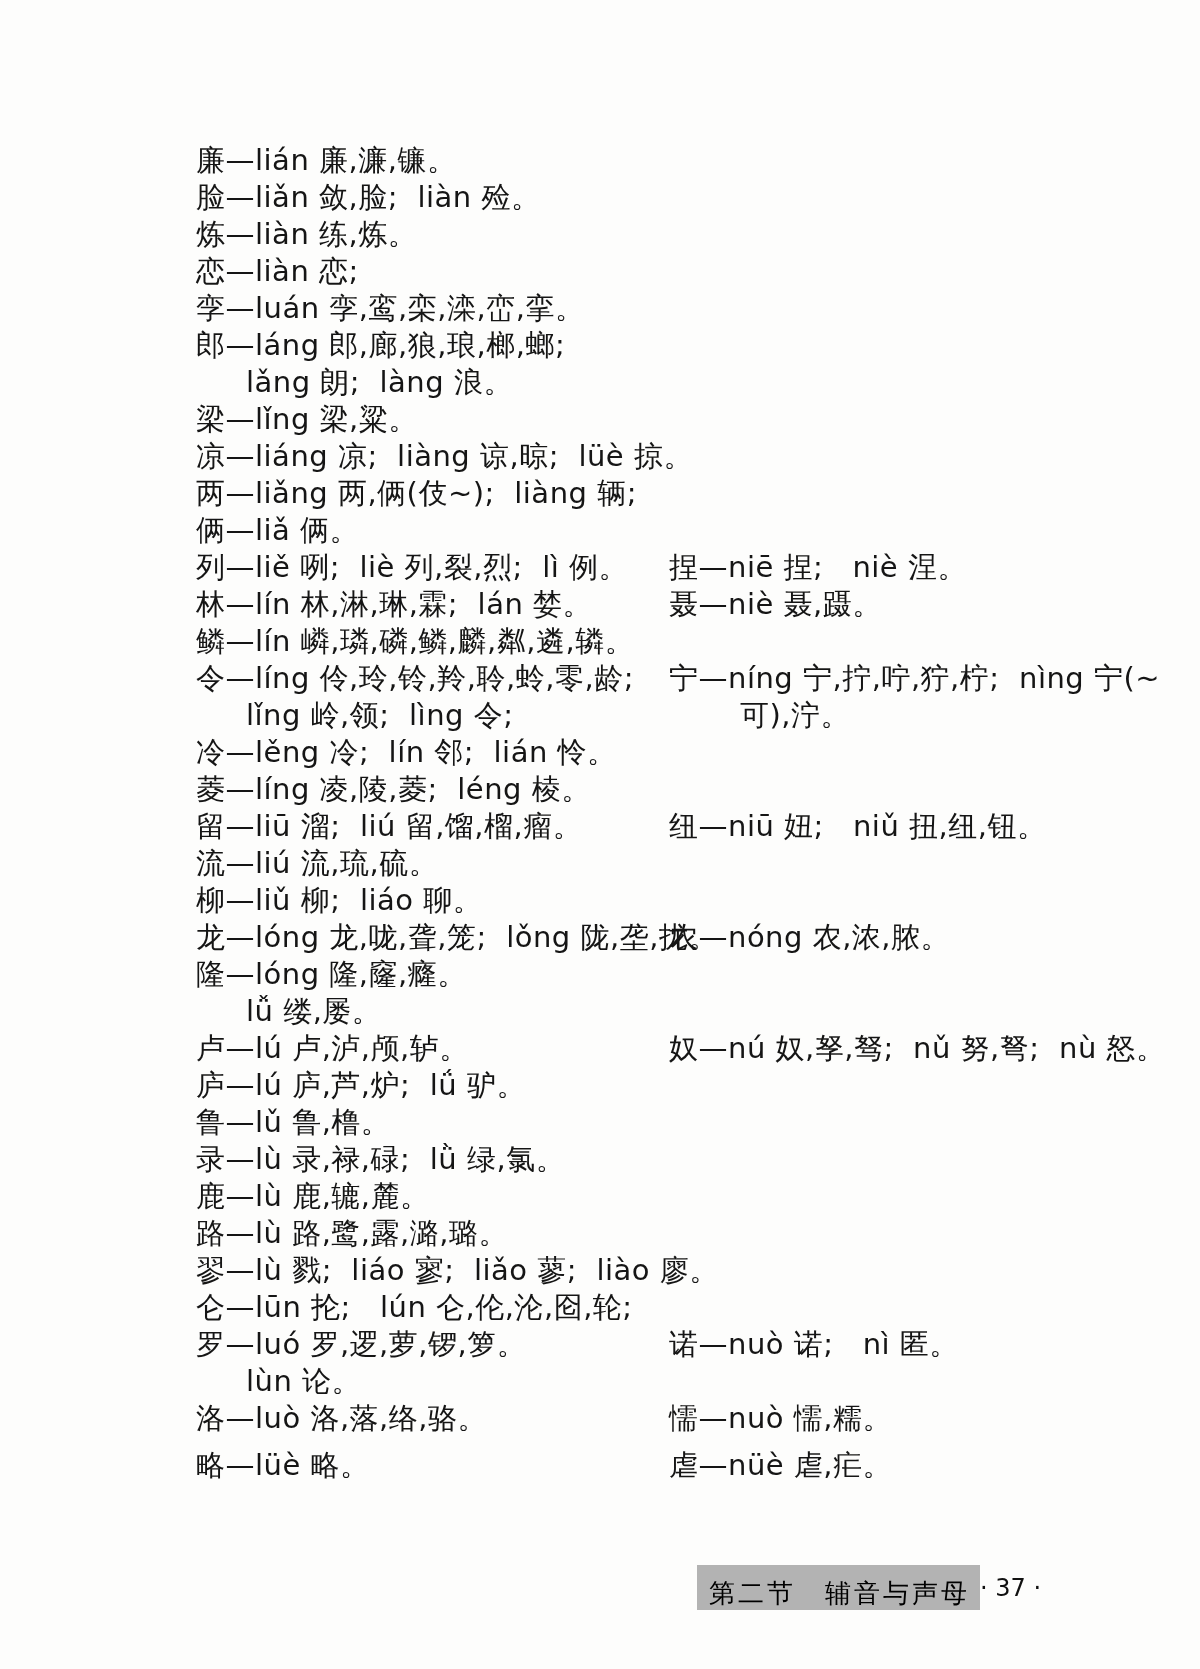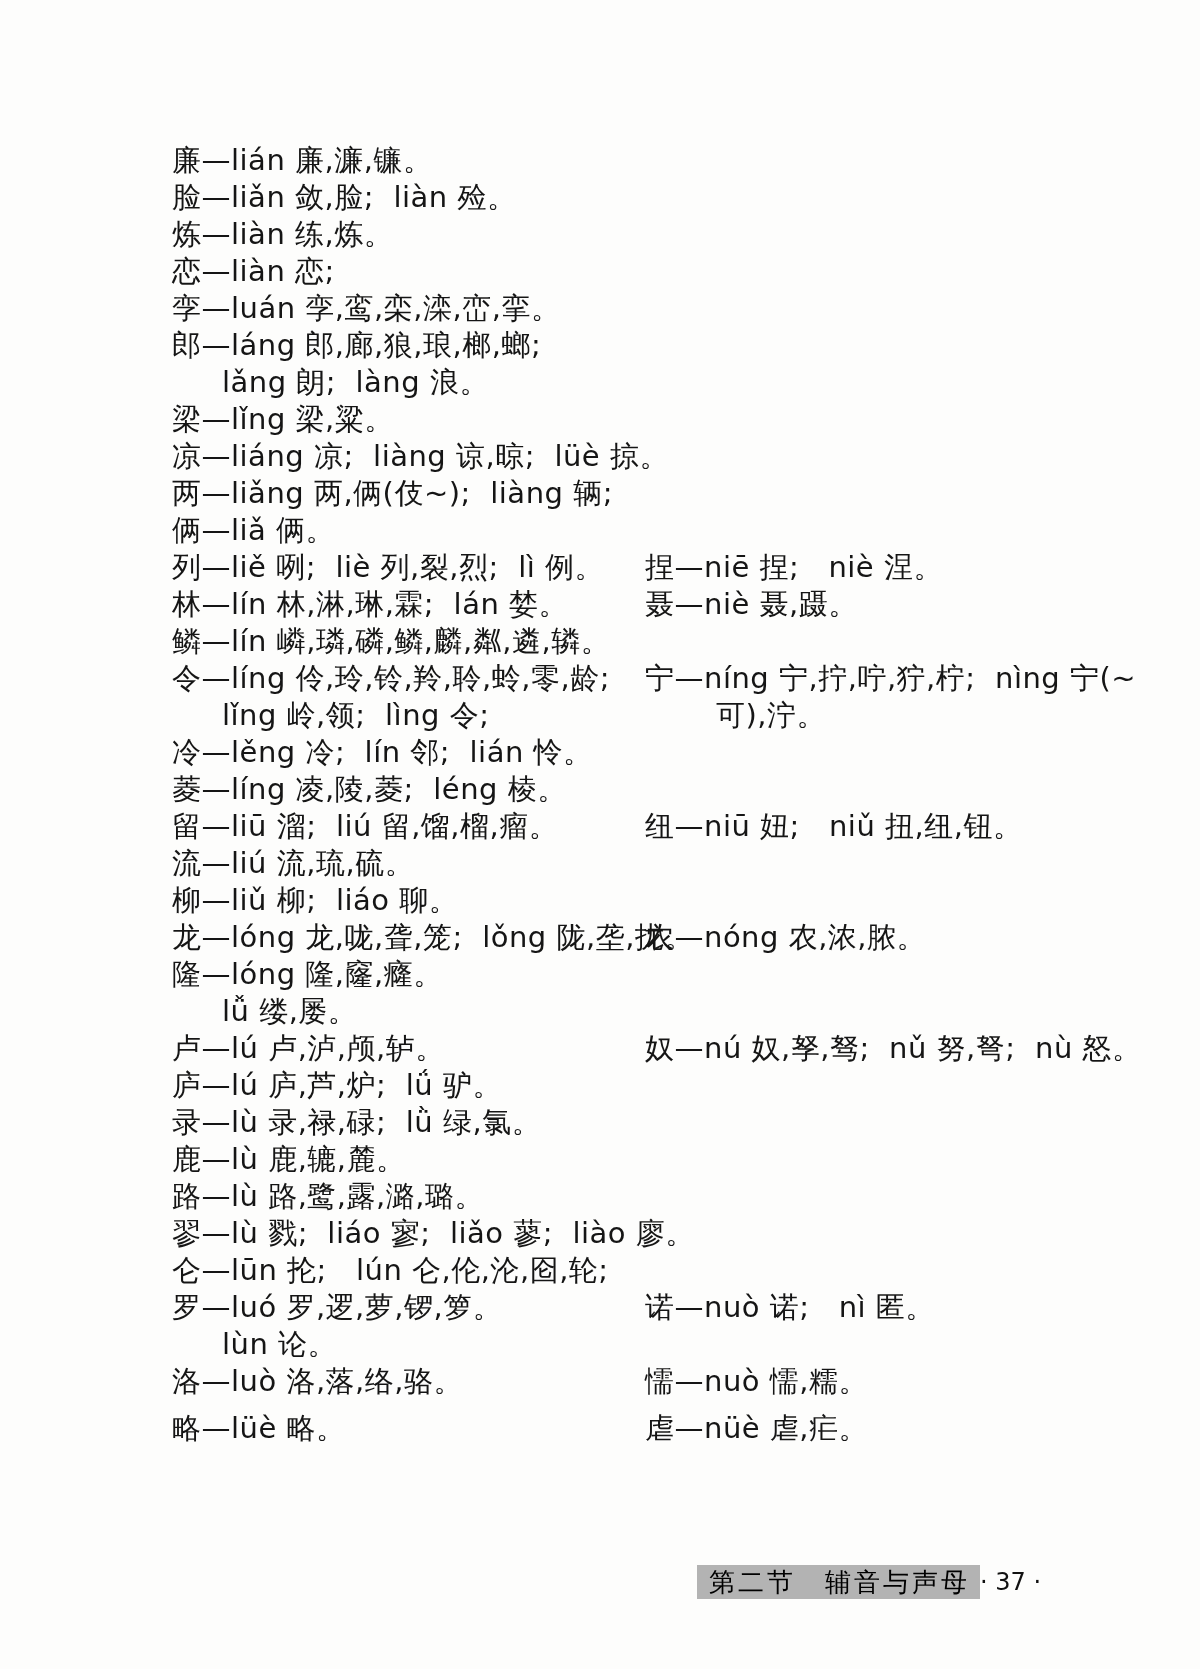--- a/index.html
+++ b/index.html
@@ -14,20 +14,21 @@
     background: #fdfdfc;
     color: #151515;
     font-family: "DejaVu Sans", "Liberation Sans", sans-serif;
     overflow: hidden;
   }
   .rows {
     position: absolute;
     top: 142px;
     left: 0;
     right: 0;
+    padding-left: 24px;
   }
   .row {
     position: relative;
     height: 37px;
   }
   .row.gap {
     margin-top: 10px;
   }
   .cell {
     position: absolute;
@@ -47,21 +48,21 @@
     top: 1565px;
     left: 697px;
     display: flex;
     align-items: center;
   }
   .section-label {
     background: #b3b3b3;
     color: #000;
     font-size: 26px;
     line-height: 32px;
-    padding: 1px 10px 1px 12px;
+    padding: 12px 10px 1px 12px;
     letter-spacing: 3px;
     white-space: pre;
   }
   .page-number {
     margin-left: 0;
     font-size: 24px;
     line-height: 32px;
     color: #111;
     white-space: pre;
   }
@@ -148,20 +149,23 @@
       </div>
       <div class="row">
         <span class="cell left indent">lǚ 缕,屡。</span>
       </div>
       <div class="row">
         <span class="cell left">卢—lú 卢,泸,颅,轳。</span>
         <span class="cell right">奴—nú 奴,孥,驽;  nǔ 努,弩;  nù 怒。</span>
       </div>
       <div class="row">
         <span class="cell left">庐—lú 庐,芦,炉;  lǘ 驴。</span>
+      </div>
+      <div class="row">
+        <span class="cell left">鲁—lǔ 鲁,橹。</span>
       </div>
       <div class="row">
         <span class="cell left">录—lù 录,禄,碌;  lǜ 绿,氯。</span>
       </div>
       <div class="row">
         <span class="cell left">鹿—lù 鹿,辘,麓。</span>
       </div>
       <div class="row">
         <span class="cell left">路—lù 路,鹭,露,潞,璐。</span>
       </div>

